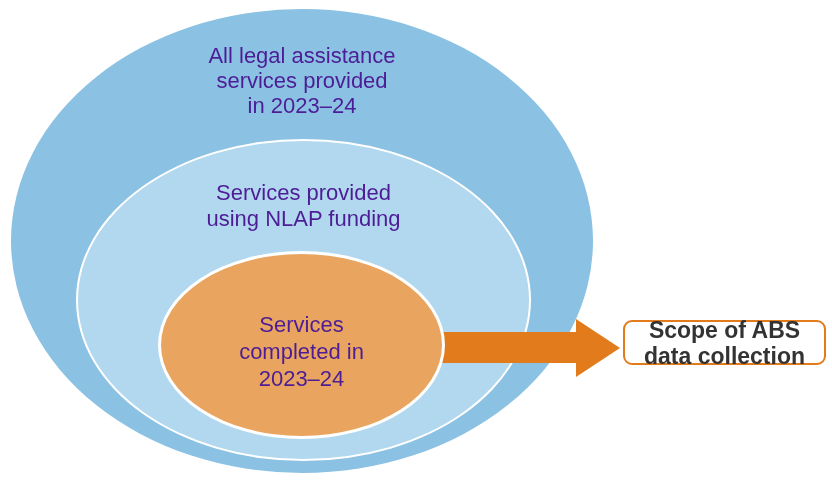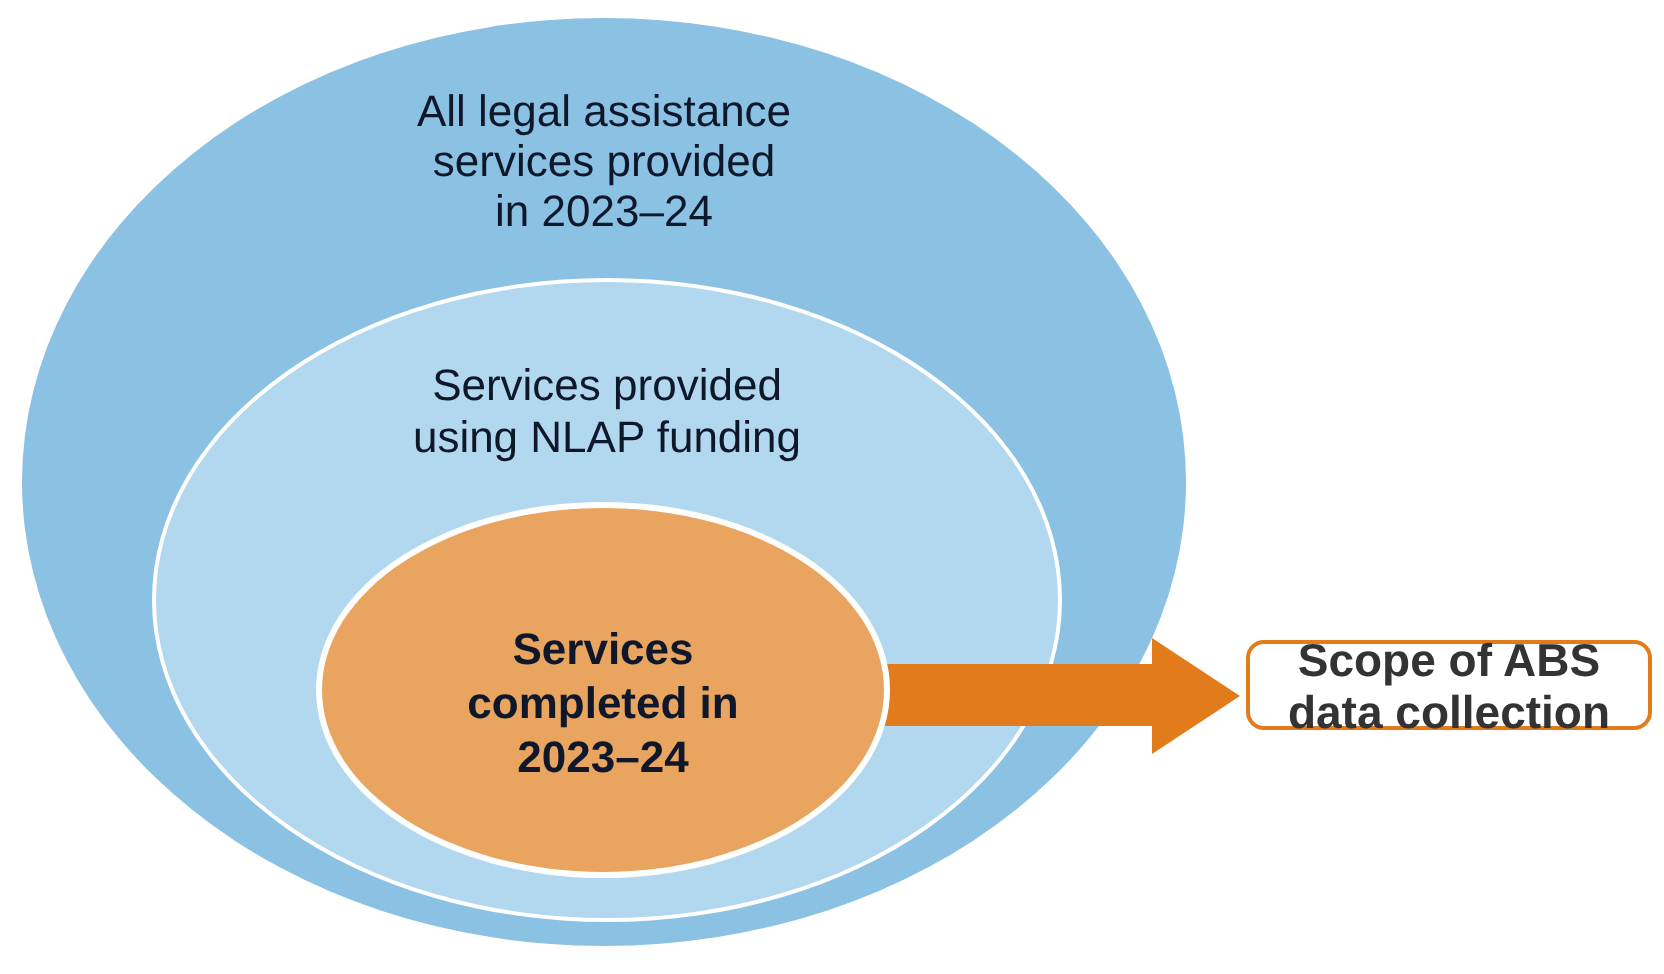--- a/index.html
+++ b/index.html
@@ -42,38 +42,38 @@
     width: 287px; height: 188px;
     background: #E9A55F;
     border: 3px solid #FFFFFF;
     z-index: 4;
   }
   .ellipse-label {
     position: absolute;
     left: 0;
     width: 100%;
     text-align: center;
-    color: #0f172a;
+    color: #4c1d95;
     white-space: pre-line;
   }
   .label-outer {
     top: 34px;
     font-size: 22px;
     line-height: 25px;
   }
   .label-middle {
     top: 39px;
     font-size: 22px;
     line-height: 26px;
   }
   .label-inner {
     top: 57px;
     font-size: 22px;
     line-height: 27px;
-    font-weight: bold;
+    font-weight: normal;
   }
   .arrow-shaft {
     position: absolute;
     left: 420px; top: 332px;
     width: 156px; height: 31px;
     background: #E17B1C;
     z-index: 3;
   }
   .arrow-head {
     position: absolute;

